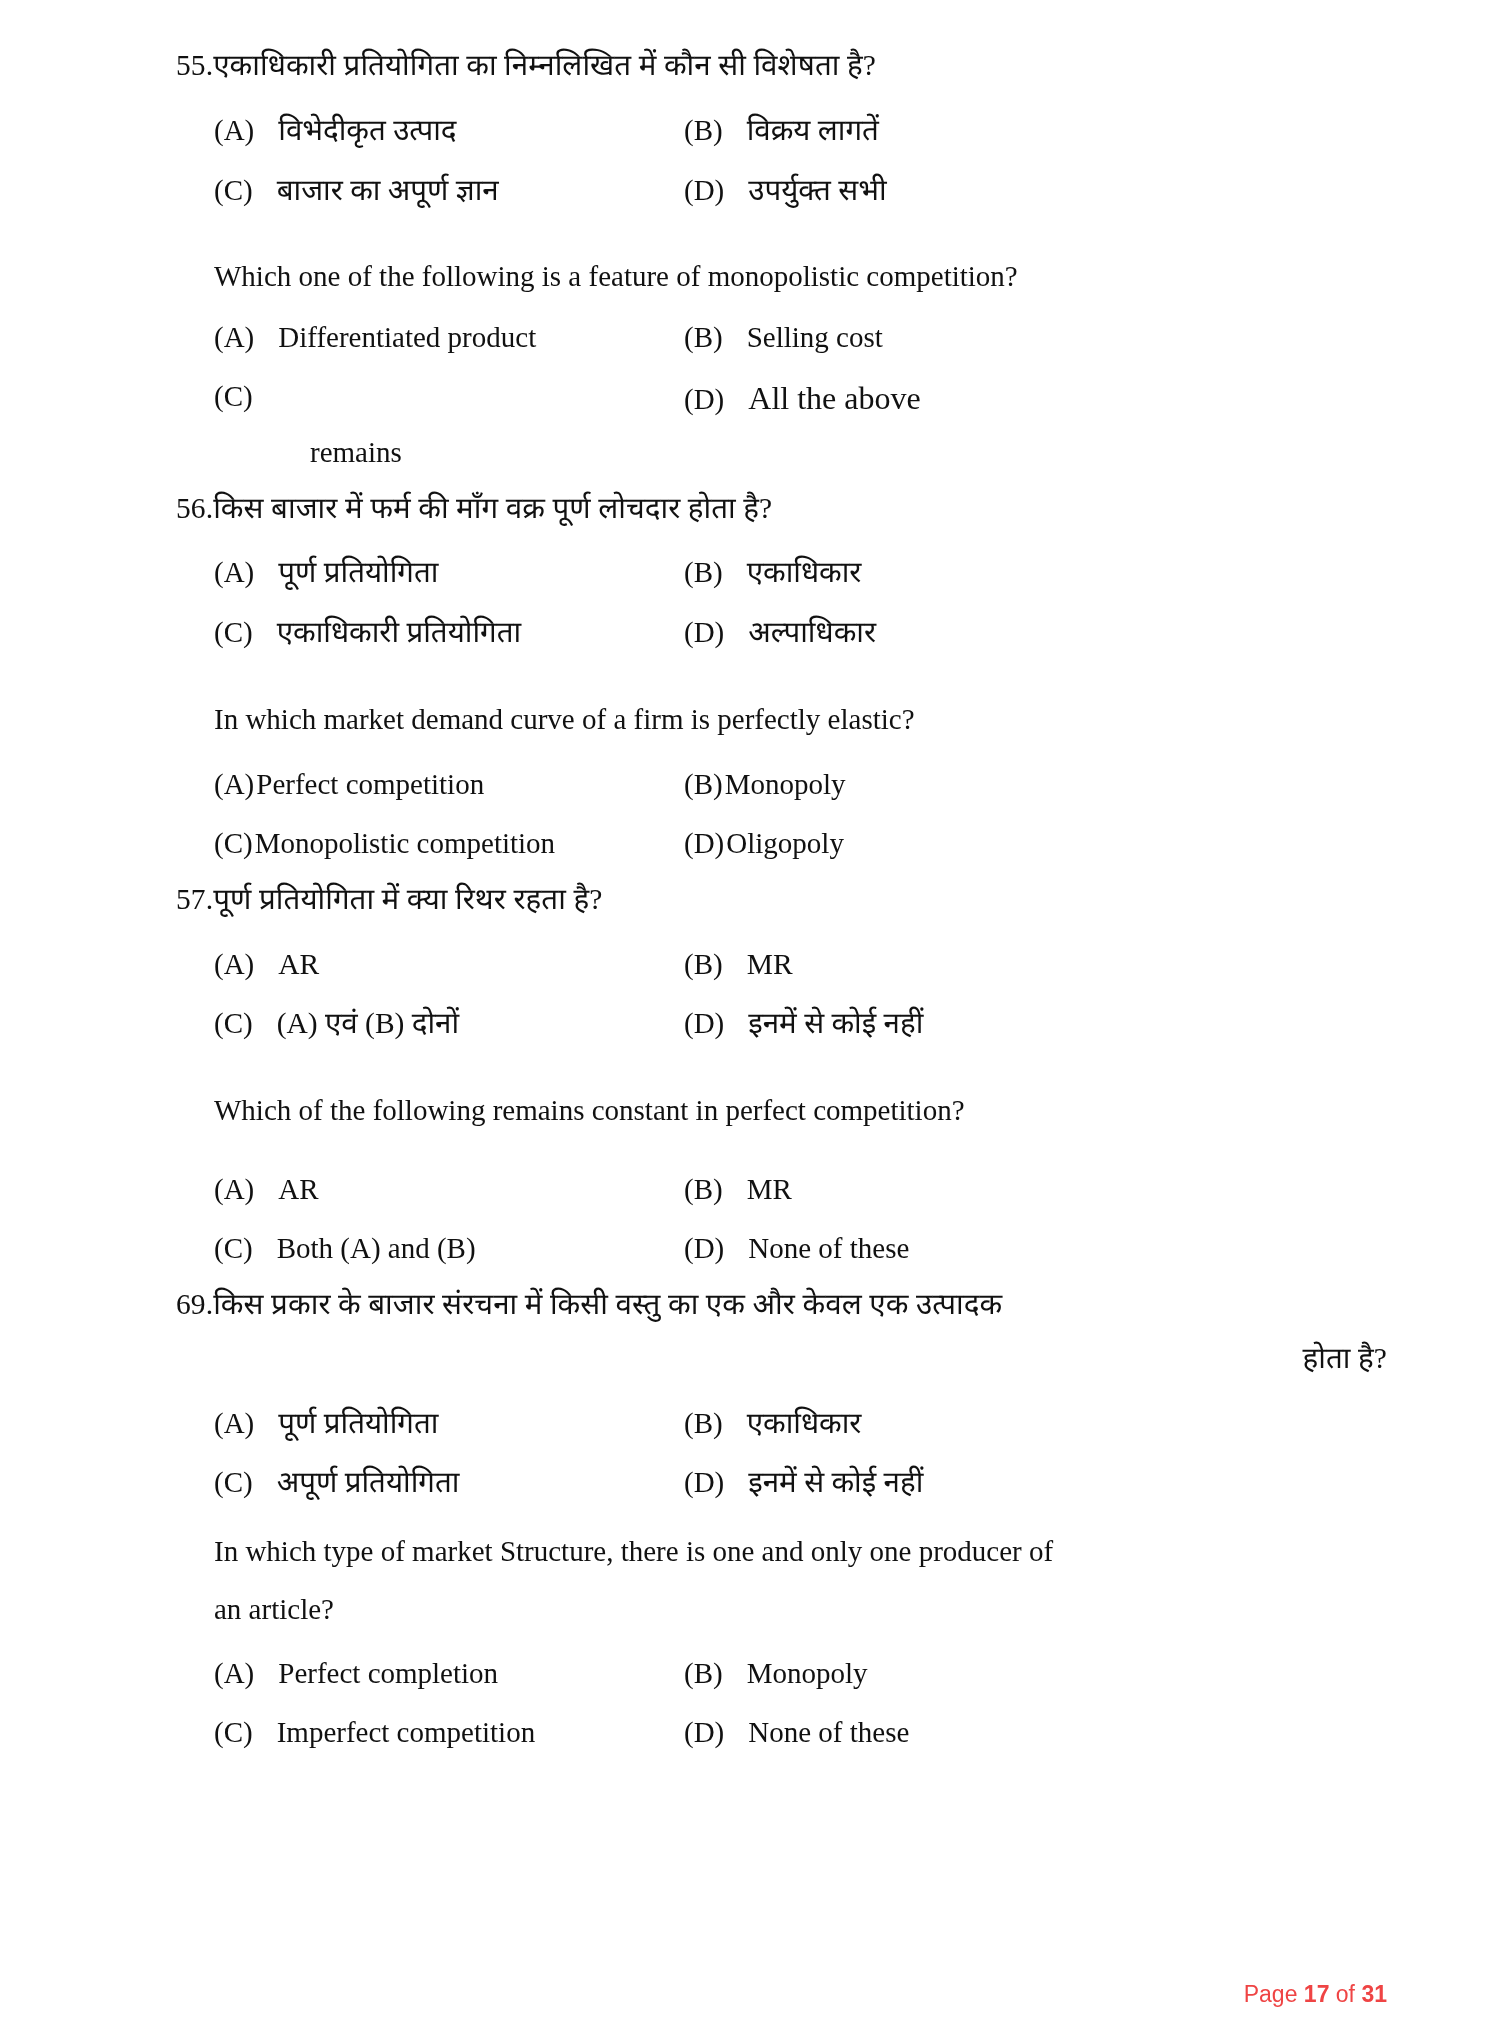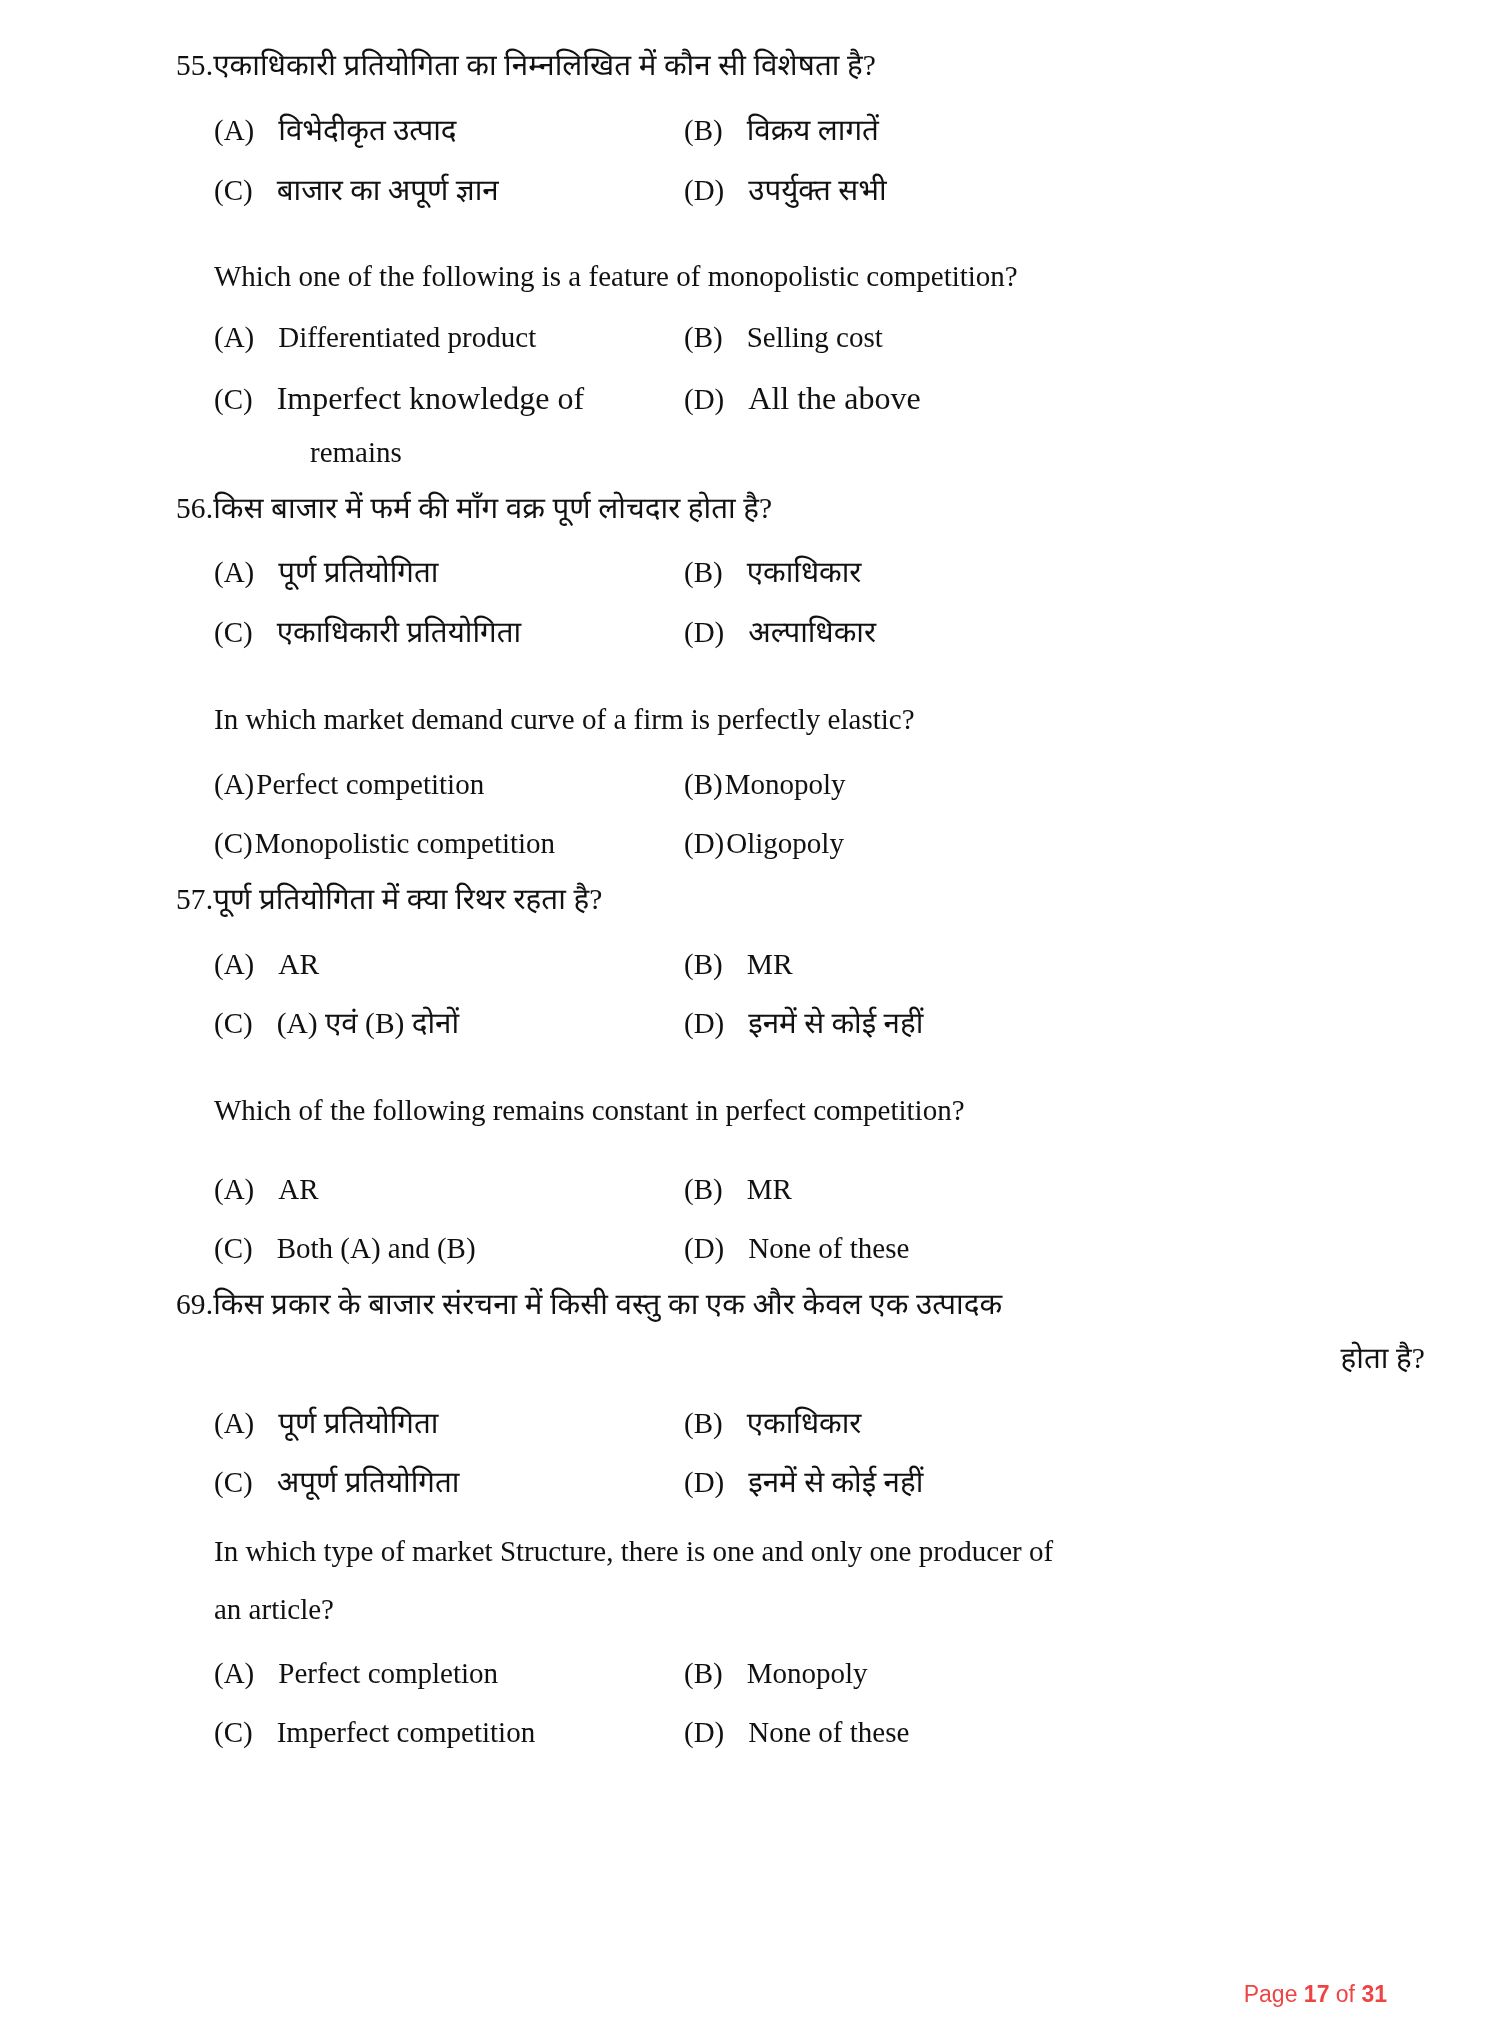--- a/index.html
+++ b/index.html
@@ -13,21 +13,21 @@
     font-family: "Liberation Serif", "DejaVu Serif", serif;
     color: #111111;
     position: relative;
     overflow: hidden;
   }
   .page {
     position: relative;
     width: 1505px;
     height: 2034px;
     box-sizing: border-box;
-    padding: 44px 80px 0 176px;
+    padding: 44px 118px 0 176px;
   }
 
   
   .q-block {
     position: relative;
   }
 
   .q-stem {
     position: relative;
     font-size: 29px;
@@ -159,21 +159,20 @@
         </div>
         <div class="opt right">
           <span class="opt-tag">(B)</span>
           <span class="opt-text">Selling cost</span>
         </div>
       </div>
       <div class="sp-18"></div>
       <div class="opt-row big">
         <div class="opt left">
           <span class="opt-tag">(C)</span>
-          <span class="opt-text">Imperfect knowledge of</span>
         </div>
         <div class="opt right">
           <span class="opt-tag">(D)</span>
           <span class="opt-text">All the above</span>
         </div>
       </div>
       <div class="sp-10"></div>
       <div class="opt-cont">remains</div>
     </div>
   </div>

